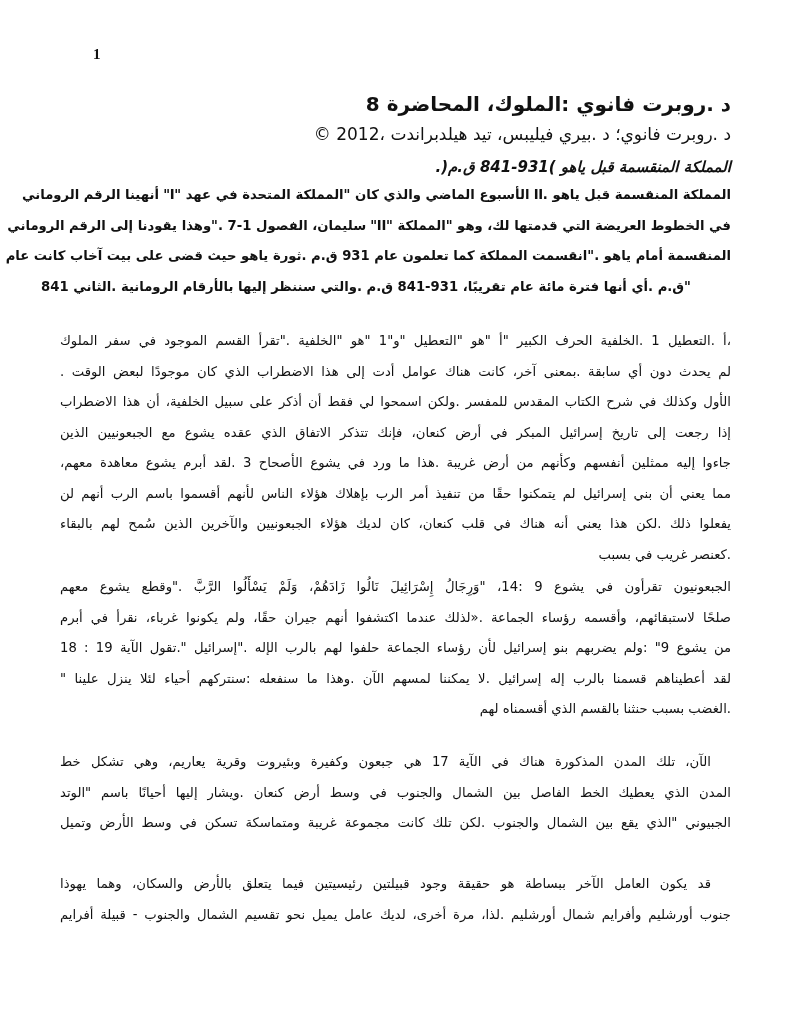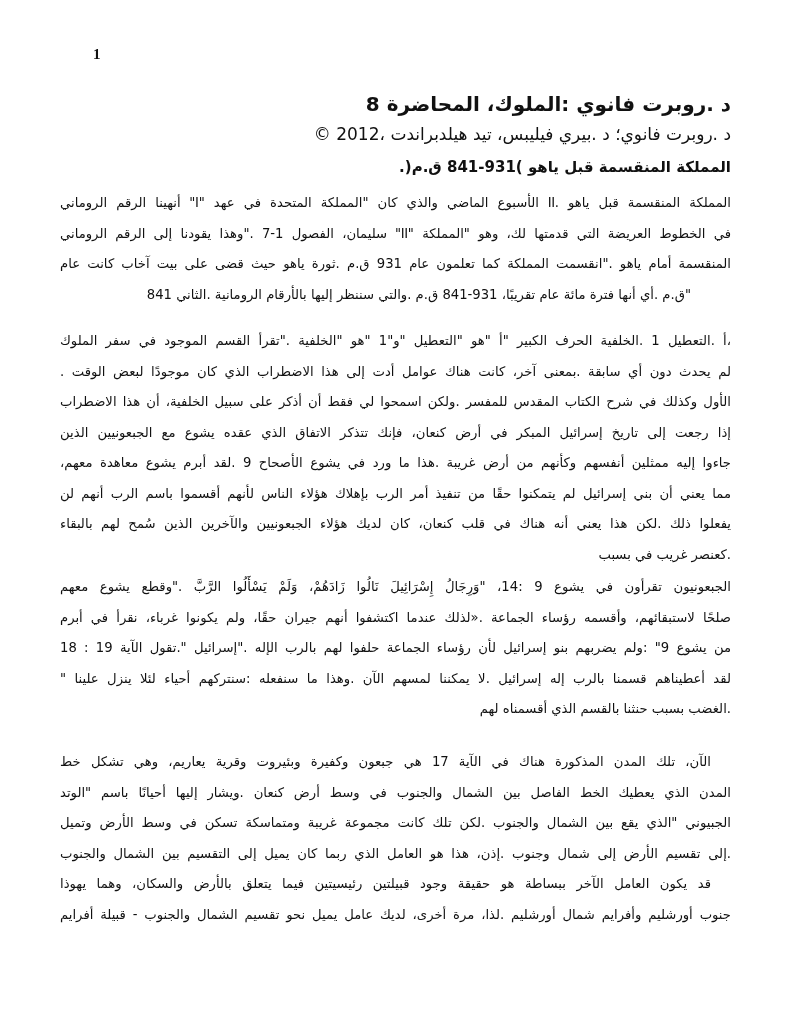--- a/index.html
+++ b/index.html
@@ -5,64 +5,63 @@
   html, body { margin: 0; padding: 0; background: #ffffff; }
   body { width: 791px; height: 1024px; position: relative; overflow: hidden;
          font-family: "DejaVu Sans", "Liberation Sans", sans-serif; color: #111; }
   .page-num { position: absolute; left: 93px; top: 46px; font-family: "Liberation Serif", serif;
               font-weight: bold; font-size: 15px; }
   .title { position: absolute; right: 60px; top: 92px; direction: rtl; font-weight: bold;
            font-size: 20px; letter-spacing: -0.3px; }
   .byline { position: absolute; right: 60px; top: 124px; direction: rtl; font-size: 17px;
             letter-spacing: -0.3px; }
   .heading { position: absolute; right: 60px; top: 158px; direction: rtl; font-weight: bold;
-             font-size: 15px; letter-spacing: -0.4px; }
+             font-size: 15px; letter-spacing: -0.4px; font-style: italic; }
   .para { position: absolute; left: 60px; right: 60px; direction: rtl; text-align: justify;
           font-size: 13.2px; line-height: 30.5px; letter-spacing: -0.35px; }
   .line { display: block; white-space: nowrap; text-align-last: justify; }
   .line.last { text-align-last: right; }
   .indent { padding-right: 20px; }
 </style>
 </head>
 <body>
 
 <div class="page-num">1</div>
 <div class="title">د .روبرت فانوي :الملوك، المحاضرة 8</div>
 <div class="byline">د .روبرت فانوي؛ د .بيري فيليبس، تيد هيلدبراندت ،2012 ©</div>
 <div class="heading">المملكة المنقسمة قبل ياهو )931-841 ق.م(.</div>
 
-<div class="para" style="top:188px;">
+<div class="para" style="top:180px;font-weight:bold;">
   <span class="line">المملكة المنقسمة قبل ياهو .II        الأسبوع الماضي والذي كان "المملكة المتحدة في عهد  "I" أنهينا الرقم الروماني</span>
   <span class="line">في الخطوط العريضة التي قدمتها لك، وهو "المملكة  "II" سليمان، الفصول 1-7 ."وهذا يقودنا إلى الرقم الروماني</span>
   <span class="line">المنقسمة أمام ياهو ."انقسمت المملكة كما تعلمون عام 931 ق.م .ثورة ياهو حيث قضى على بيت آخاب كانت عام</span>
   <span class="line last" style="padding-right:40px;">"ق.م .أي أنها فترة مائة عام تقريبًا، 931-841 ق.م .والتي سننظر إليها بالأرقام الرومانية .الثاني 841</span>
 </div>
 
 <div class="para" style="top:326px;">
   <span class="line">،أ .التعطيل 1 .الخلفية       الحرف الكبير "أ "هو "التعطيل "و"1 "هو "الخلفية ."تقرأ القسم الموجود في سفر الملوك</span>
   <span class="line">لم يحدث دون أي سابقة .بمعنى آخر، كانت هناك عوامل أدت إلى هذا الاضطراب الذي كان موجودًا لبعض الوقت .</span>
   <span class="line">الأول وكذلك في شرح الكتاب المقدس للمفسر .ولكن اسمحوا لي فقط أن أذكر على سبيل الخلفية، أن هذا الاضطراب</span>
   <span class="line">إذا رجعت إلى تاريخ إسرائيل المبكر في أرض كنعان، فإنك تتذكر الاتفاق الذي عقده يشوع مع الجبعونيين الذين</span>
-  <span class="line">جاءوا إليه ممثلين أنفسهم وكأنهم من أرض غريبة .هذا ما ورد في يشوع الأصحاح 9 .لقد أبرم يشوع معاهدة معهم،</span>
+  <span class="line">جاءوا إليه ممثلين أنفسهم وكأنهم من أرض غريبة .هذا ما ورد في يشوع الأصحاح 3 .لقد أبرم يشوع معاهدة معهم،</span>
   <span class="line">مما يعني أن بني إسرائيل لم يتمكنوا حقًا من تنفيذ أمر الرب بإهلاك هؤلاء الناس لأنهم أقسموا باسم الرب أنهم لن</span>
   <span class="line">يفعلوا ذلك .لكن هذا يعني أنه هناك في قلب كنعان، كان لديك هؤلاء الجبعونيين والآخرين الذين سُمح لهم بالبقاء</span>
   <span class="line last">.كعنصر غريب في بسبب</span>
 </div>
 
 <div class="para" style="top:572px;">
   <span class="line">الجبعونيون        تقرأون في يشوع 9 :14، "وَرِجَالُ إِسْرَائِيلَ نَالُوا زَادَهُمْ، وَلَمْ يَسْأَلُوا الرَّبَّ ."وقطع يشوع معهم</span>
   <span class="line">صلحًا لاستبقائهم، وأقسمه رؤساء الجماعة .«لذلك عندما اكتشفوا أنهم جيران حقًا، ولم يكونوا غرباء، نقرأ في أبرم</span>
   <span class="line">من يشوع 9" :ولم يضربهم بنو إسرائيل لأن رؤساء الجماعة حلفوا لهم بالرب الإله ."إسرائيل ".تقول الآية 19 : 18</span>
   <span class="line">لقد أعطيناهم قسمنا بالرب إله إسرائيل .لا يمكننا لمسهم الآن .وهذا ما سنفعله :سنتركهم أحياء لئلا ينزل علينا "</span>
   <span class="line last">.الغضب بسبب حنثنا بالقسم الذي أقسمناه لهم</span>
 </div>
 
 <div class="para" style="top:747px;">
   <span class="line indent">الآن، تلك المدن المذكورة هناك في الآية 17 هي جبعون وكفيرة وبئيروت وقرية يعاريم، وهي تشكل خط</span>
   <span class="line">المدن الذي يعطيك الخط الفاصل بين الشمال والجنوب في وسط أرض كنعان .ويشار إليها أحيانًا باسم "الوتد</span>
   <span class="line">الجبيوني "الذي يقع بين الشمال والجنوب .لكن تلك كانت مجموعة غريبة ومتماسكة تسكن في وسط الأرض وتميل</span>
-  <span class="line">.إلى تقسيم الأرض إلى شمال وجنوب .إذن، هذا هو العامل الذي ربما كان يميل إلى التقسيم بين الشمال والجنوب</span>
 </div>
 
 <div class="para" style="top:869px;">
   <span class="line indent">قد يكون العامل الآخر ببساطة هو حقيقة وجود قبيلتين رئيسيتين فيما يتعلق بالأرض والسكان، وهما يهوذا</span>
   <span class="line">جنوب أورشليم وأفرايم شمال أورشليم .لذا، مرة أخرى، لديك عامل يميل نحو تقسيم الشمال والجنوب - قبيلة أفرايم</span>
 </div>
 
 </body></html>

